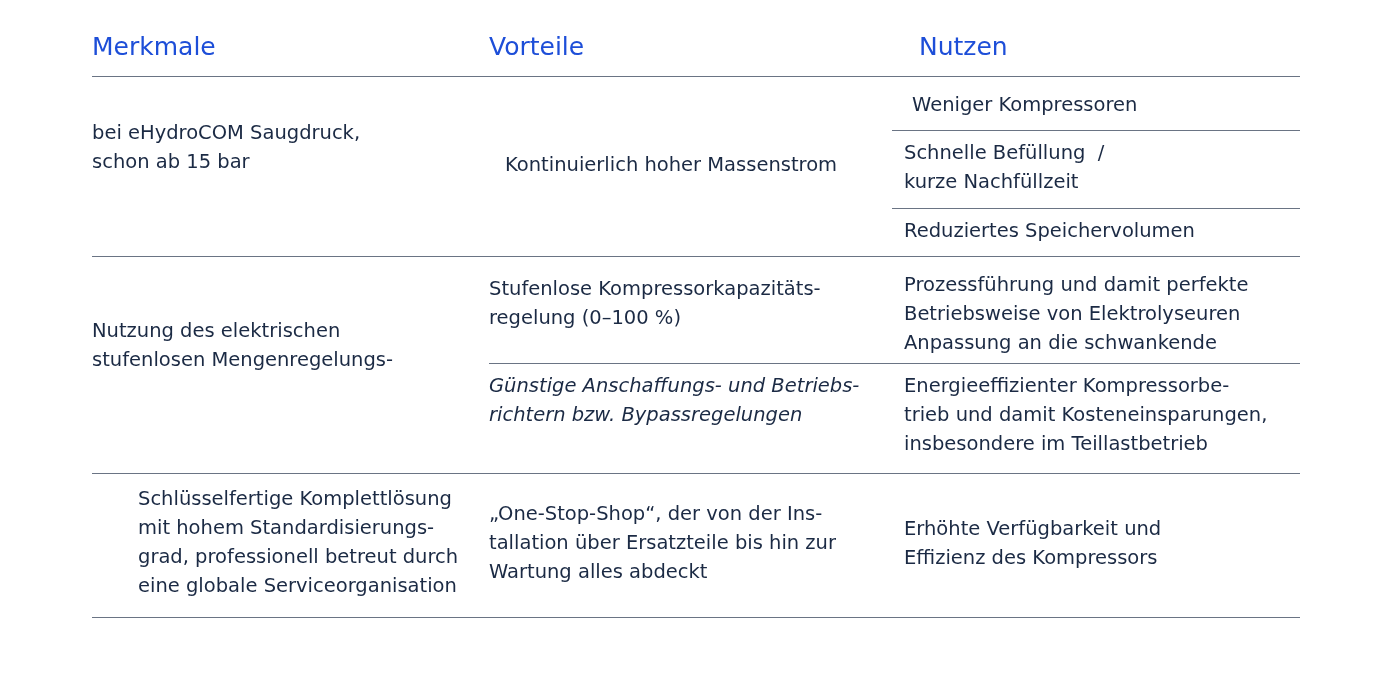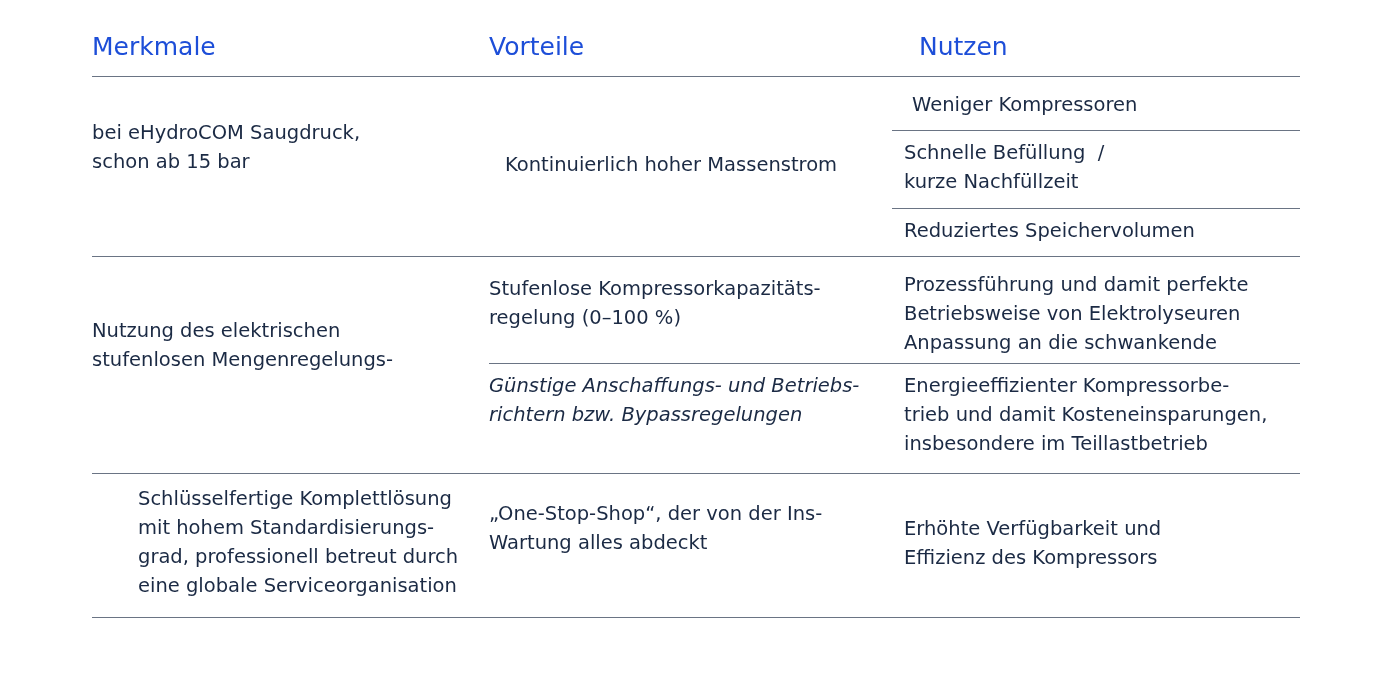--- a/index.html
+++ b/index.html
@@ -124,20 +124,21 @@
 
     <div class="cellbox" style="left:0px; top:466px; width:390px;margin-left:46px;">
       <span class="cell-line">Schlüsselfertige Komplettlösung</span>
       <span class="cell-line">mit hohem Standardisierungs-</span>
       <span class="cell-line">grad, professionell betreut durch</span>
       <span class="cell-line">eine globale Serviceorganisation</span>
     </div>
 
     <div class="cellbox" style="left:397px; top:481px; width:415px;">
       <span class="cell-line">„One-Stop-Shop“, der von der Ins-</span>
+      <span class="cell-line">tallation über Ersatzteile bis hin zur</span>
       <span class="cell-line">Wartung alles abdeckt</span>
     </div>
 
     <div class="cellbox" style="left:812px; top:496px; width:396px;">
       <span class="cell-line">Erhöhte Verfügbarkeit und</span>
       <span class="cell-line">Effizienz des Kompressors</span>
     </div>
 
     <div class="hrule" style="left:0px; top:599px; width:1208px;"></div>
 

